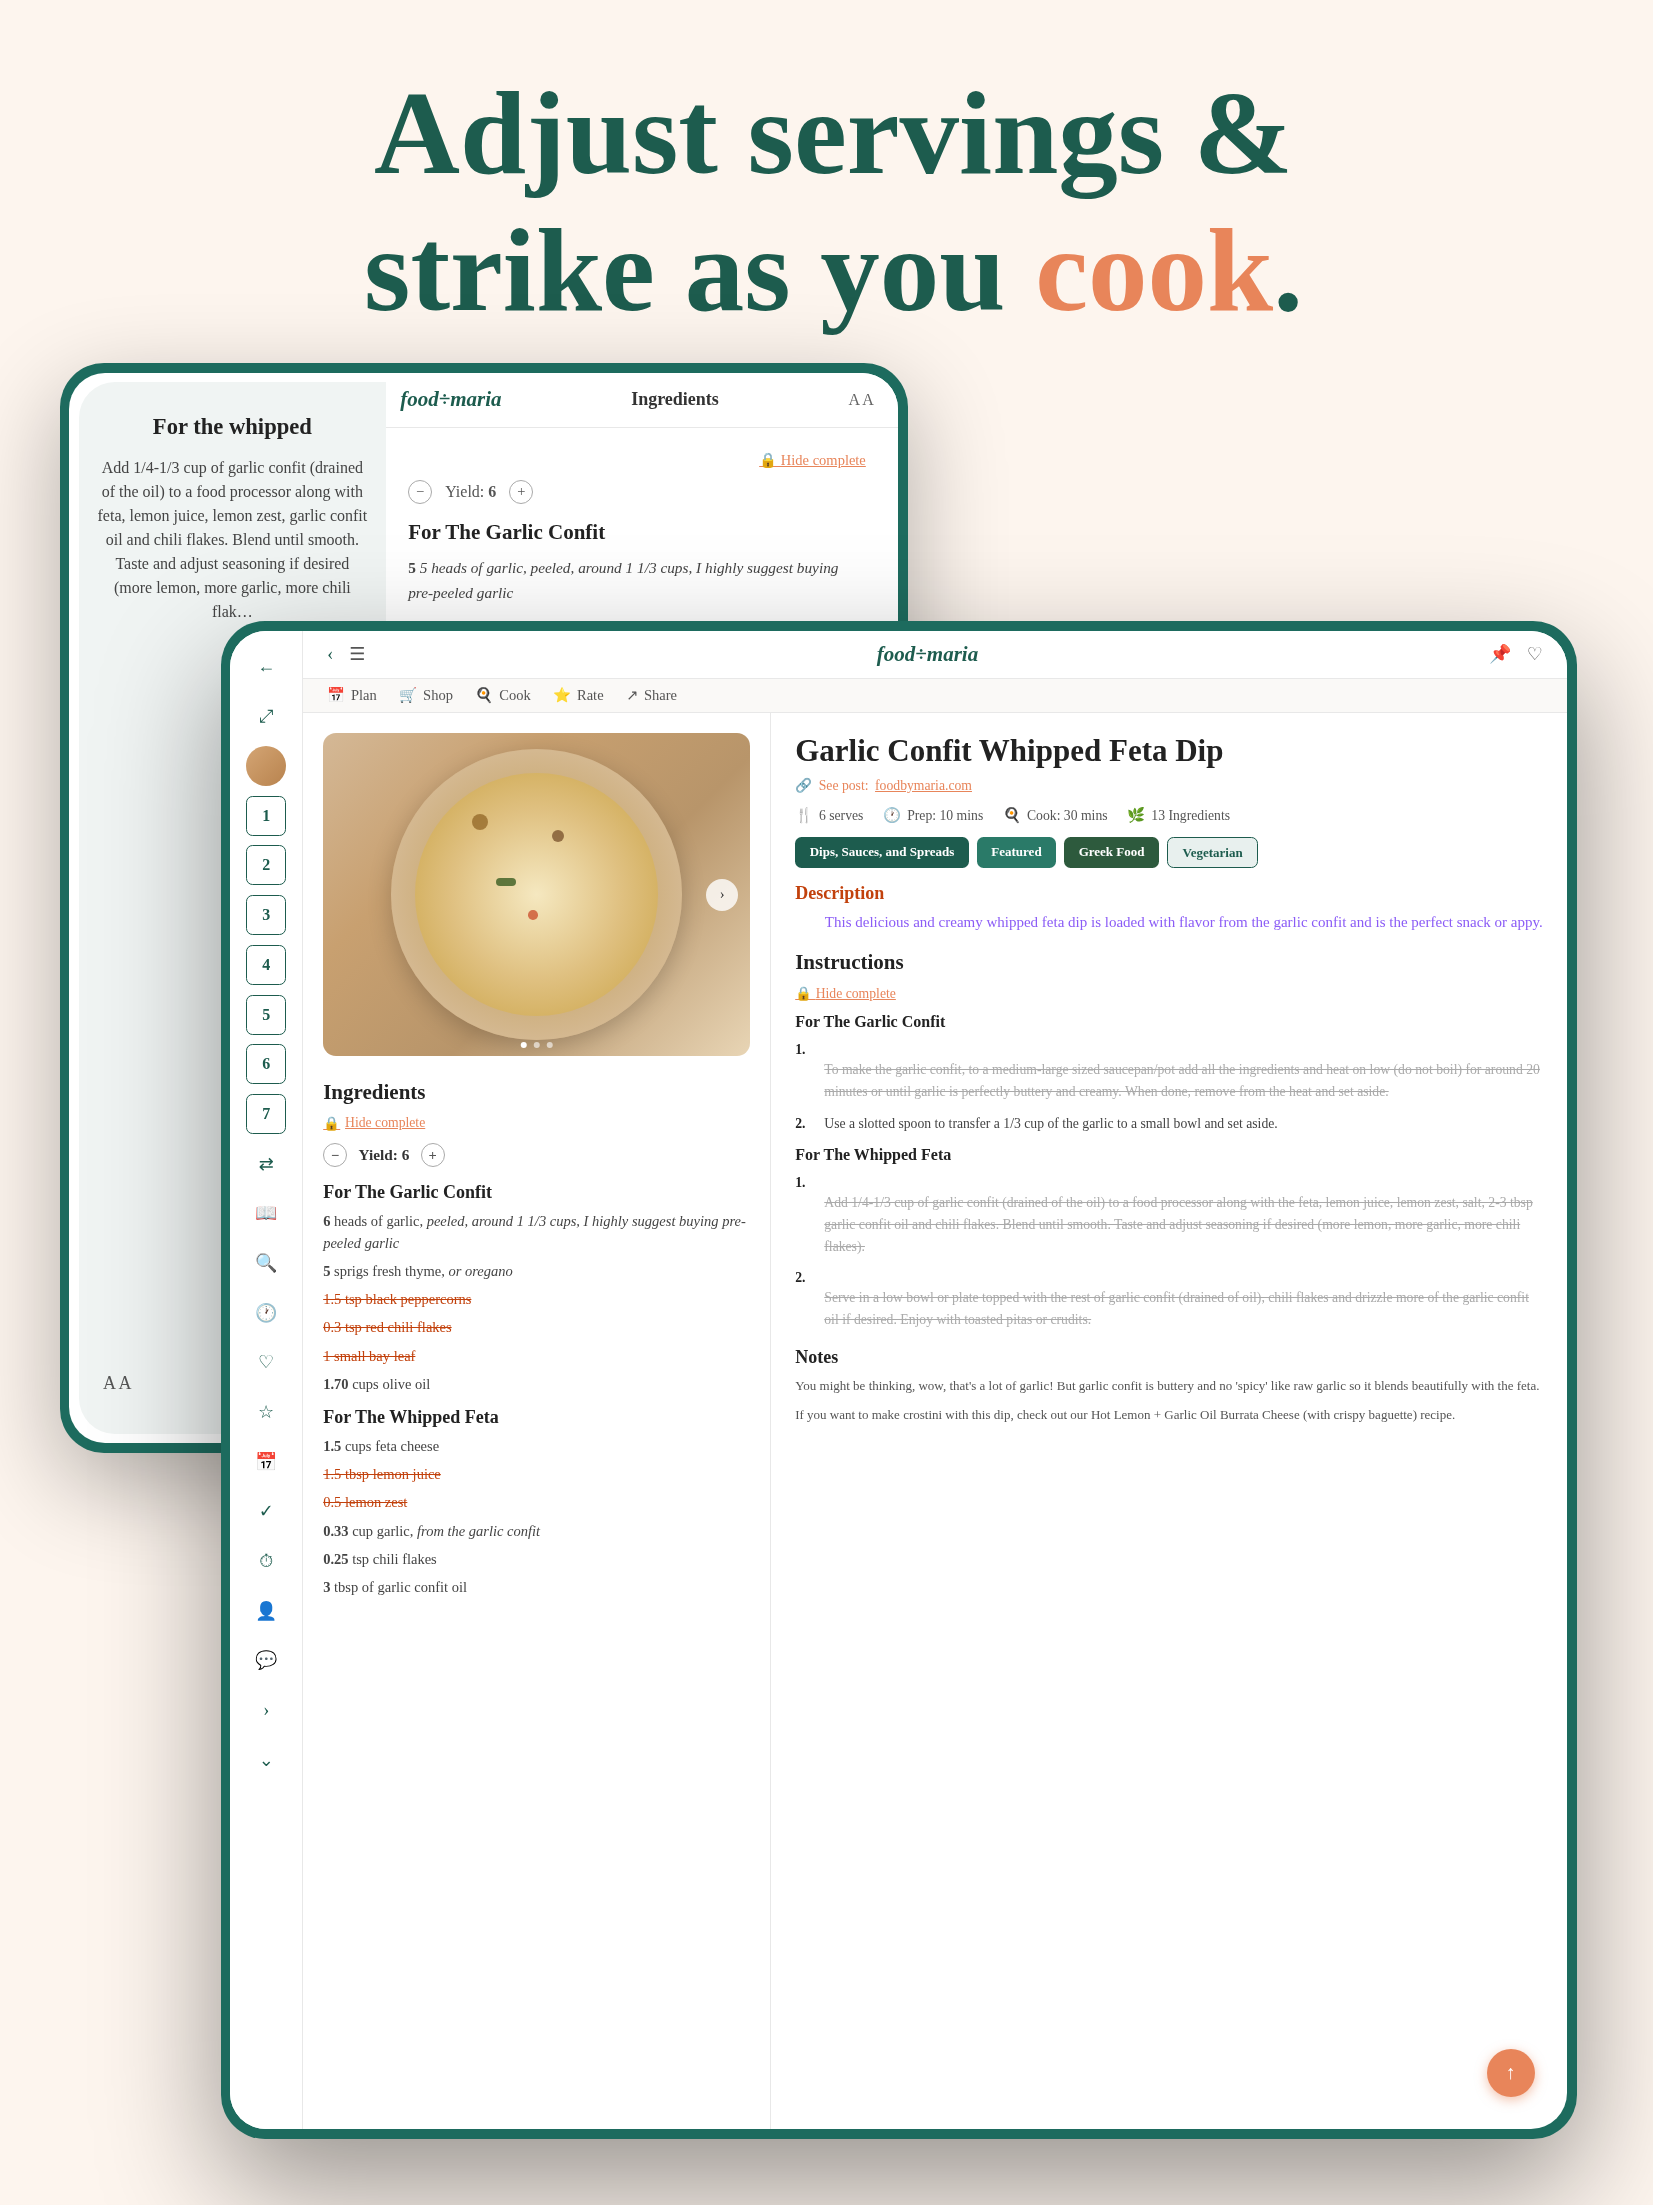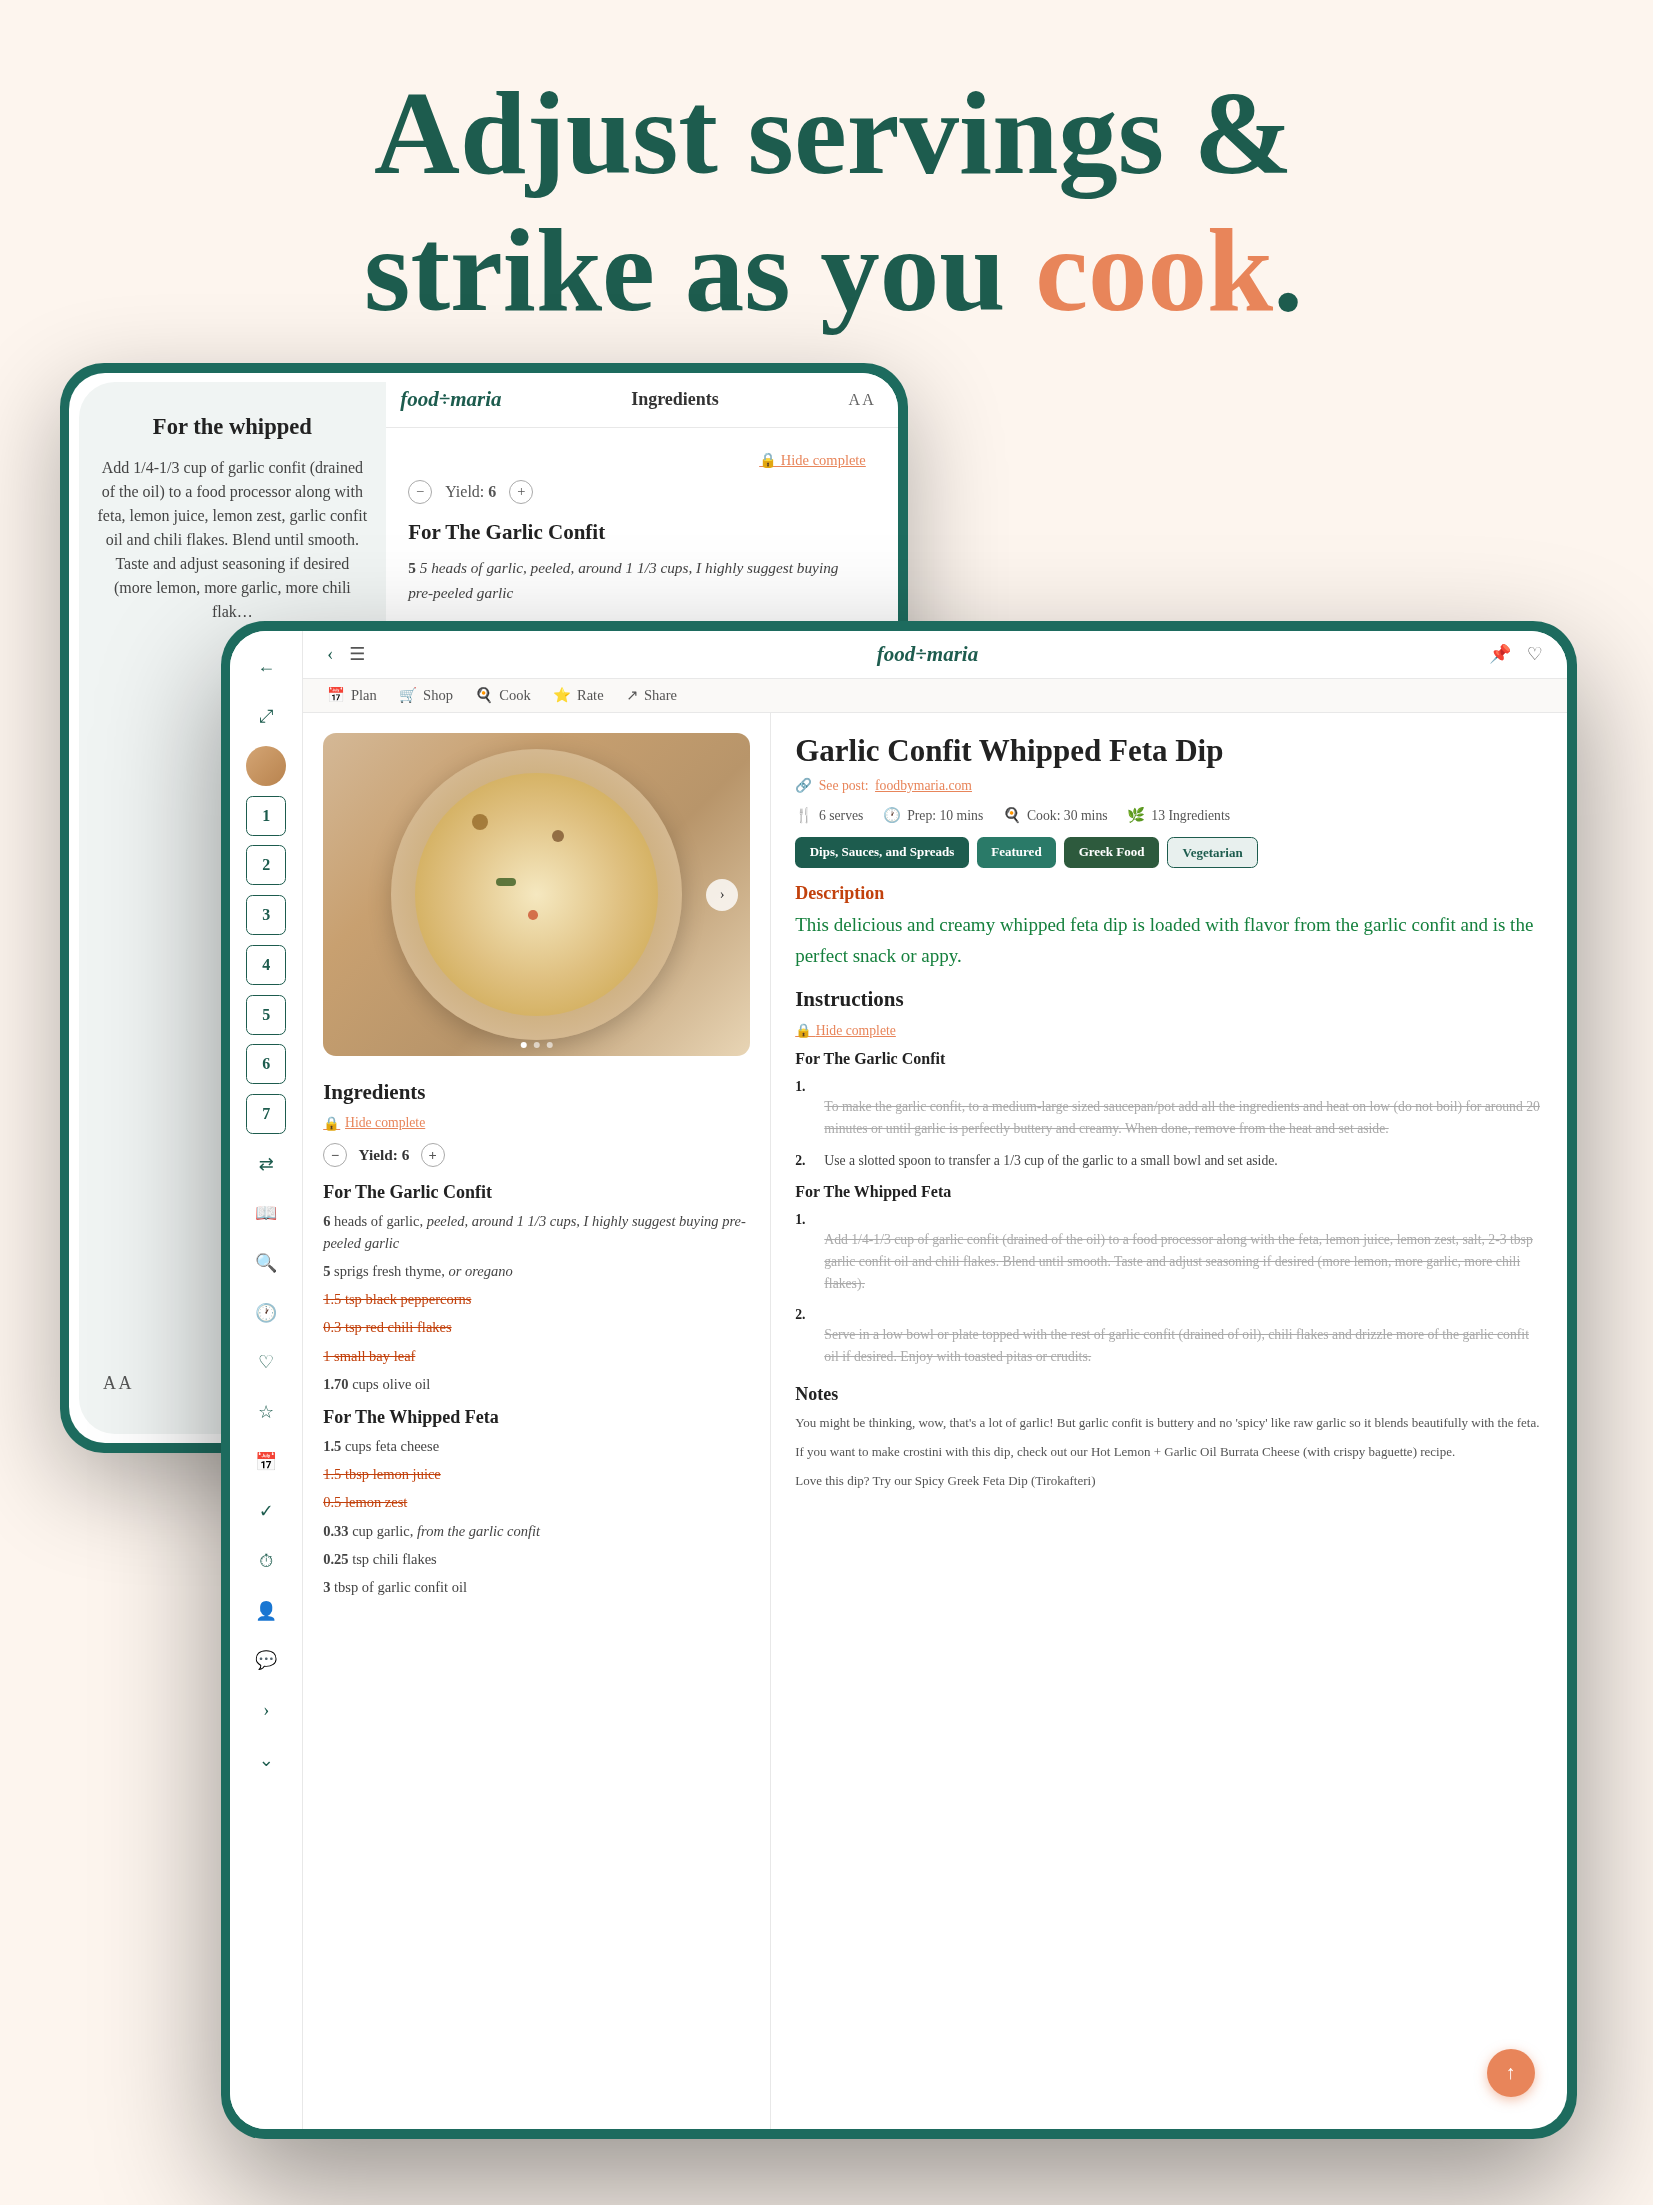--- a/index.html
+++ b/index.html
@@ -553,23 +553,24 @@
     }
 
     .desc-title {
       font-size: 18px;
       font-weight: 700;
       color: #c2410c;
       margin-bottom: 6.5px;
     }
 
     .desc-text {
-      font-size: 19px;
-      color: #15803d;
+      font-size: 15px;
+      color: #8b5cf6;
       line-height: 1.6;
+      text-align: right;
     }
 
     
     .instructions-section {
       padding: 0;
     }
 
     .instr-header {
       font-size: 21px;
       font-weight: 700;
@@ -890,21 +891,20 @@
 
               <div class="instr-step strikethrough">
                 <span class="instr-step-num">2.</span>
                 <span class="instr-step-text">Serve in a low bowl or plate topped with the rest of garlic confit (drained of oil), chili flakes and drizzle more of the garlic confit oil if desired. Enjoy with toasted pitas or crudits.</span>
               </div>
 
               <div class="notes-section">
                 <div class="notes-title">Notes</div>
                 <div class="notes-text">You might be thinking, wow, that's a lot of garlic! But garlic confit is buttery and no 'spicy' like raw garlic so it blends beautifully with the feta.</div>
                 <div class="notes-text">If you want to make crostini with this dip, check out our Hot Lemon + Garlic Oil Burrata Cheese (with crispy baguette) recipe.</div>
-                <div class="notes-text">Love this dip? Try our Spicy Greek Feta Dip (Tirokafteri)</div>
               </div>
             </div>
 
           </div>
         </div>
 
         <div class="orange-fab">↑</div>
 
       </div>
     </div>

